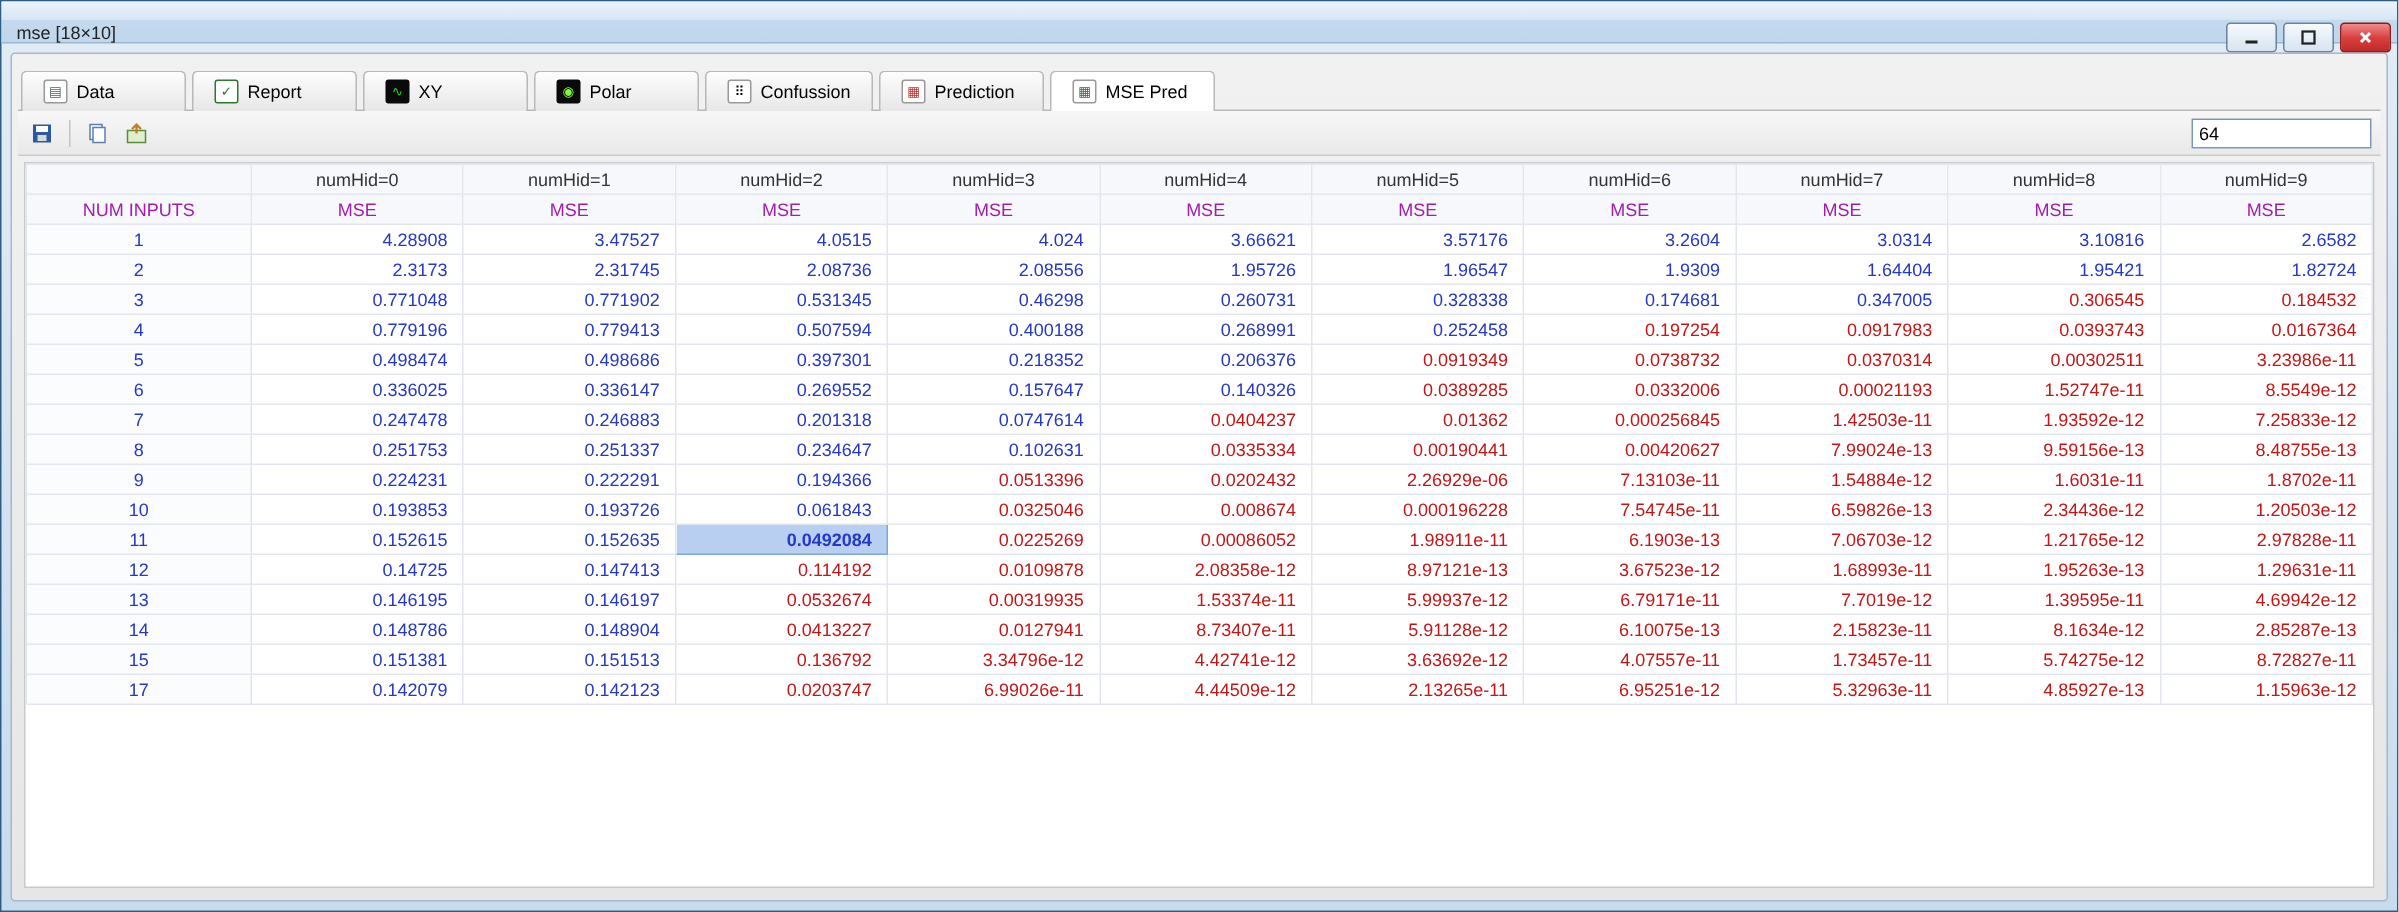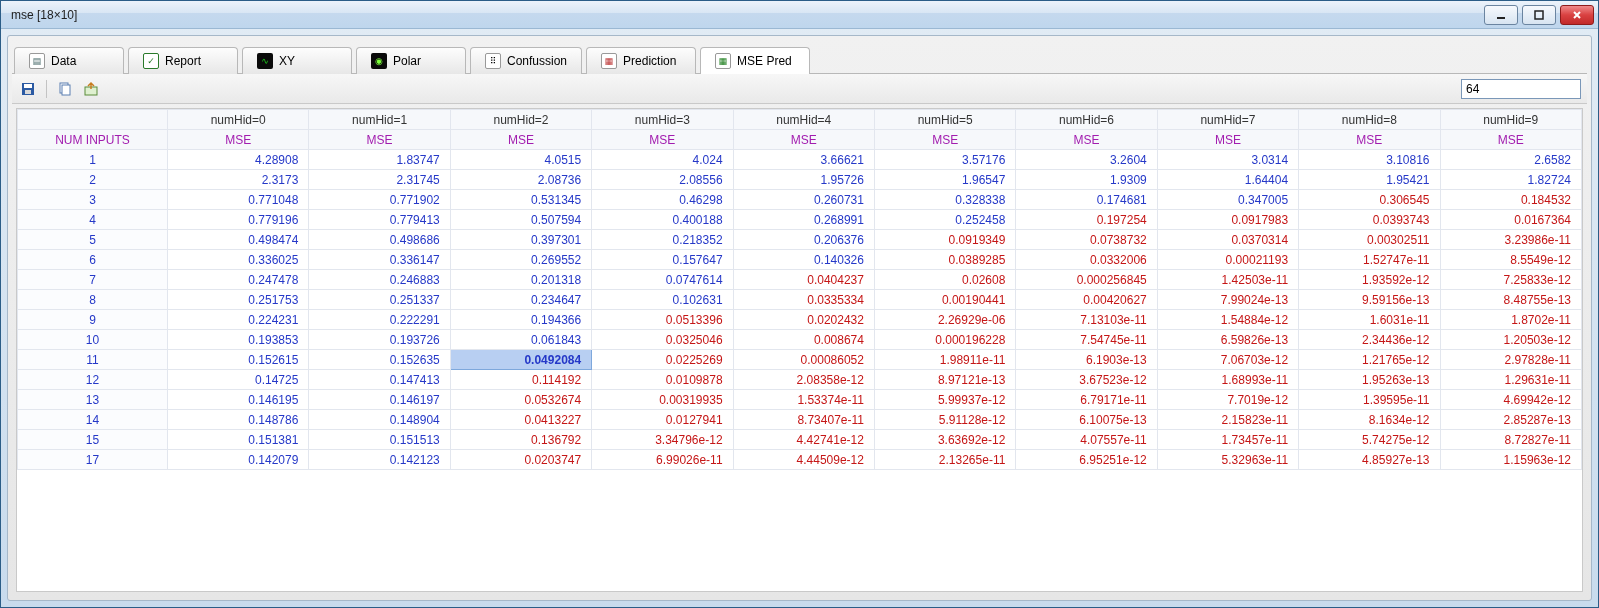--- a/index.html
+++ b/index.html
@@ -6,22 +6,22 @@
     html, body { height: 100%; overflow: hidden; }
     body { background: #e8e8e8; }
 
     .window-frame {
       width: 1599px; height: 608px;
       display: flex; flex-direction: column;
       border: 1px solid #2b5d87;
       background: linear-gradient(to bottom, #e2ecf5, #c8dbed);
     }
     .titlebar {
-      height: 28px; display: flex; align-items: center; justify-content: space-between;
-      padding: 0 4px 0 10px;
+      height: 28px; display: flex; align-items: flex-start; justify-content: space-between;
+      padding: 14px 4px 0 10px;
       background: linear-gradient(to bottom, #ecf3fb 0%, #d8e6f4 45%, #c5d9ee 46%, #bfd6ed 100%);
       border-bottom: 1px solid #9bb8d3;
     }
     .titlebar-title { font-size: 12px; color: #222; }
     .win-buttons { display: flex; gap: 4px; }
     .win-btn {
       width: 34px; height: 20px; border: 1px solid #6a84a0; border-radius: 3px;
       display: flex; align-items: center; justify-content: center;
       background: linear-gradient(to bottom,#f6f9fd,#d7e4f1);
       cursor: pointer;
@@ -194,21 +194,21 @@
               <th>MSE</th>
               <th>MSE</th>
               <th>MSE</th>
               <th>MSE</th>
             </tr>
         </thead>
         <tbody id="gridbody">
             <tr>
               <td class="rowhdr">1</td>
               <td class="val c-blue">4.28908</td>
-              <td class="val c-blue">1.83747</td>
+              <td class="val c-blue">3.47527</td>
               <td class="val c-blue">4.0515</td>
               <td class="val c-blue">4.024</td>
               <td class="val c-blue">3.66621</td>
               <td class="val c-blue">3.57176</td>
               <td class="val c-blue">3.2604</td>
               <td class="val c-blue">3.0314</td>
               <td class="val c-blue">3.10816</td>
               <td class="val c-blue">2.6582</td>
             </tr>
             <tr>
@@ -276,21 +276,21 @@
               <td class="val c-red">1.52747e-11</td>
               <td class="val c-red">8.5549e-12</td>
             </tr>
             <tr>
               <td class="rowhdr">7</td>
               <td class="val c-blue">0.247478</td>
               <td class="val c-blue">0.246883</td>
               <td class="val c-blue">0.201318</td>
               <td class="val c-blue">0.0747614</td>
               <td class="val c-red">0.0404237</td>
-              <td class="val c-red">0.02608</td>
+              <td class="val c-red">0.01362</td>
               <td class="val c-red">0.000256845</td>
               <td class="val c-red">1.42503e-11</td>
               <td class="val c-red">1.93592e-12</td>
               <td class="val c-red">7.25833e-12</td>
             </tr>
             <tr>
               <td class="rowhdr">8</td>
               <td class="val c-blue">0.251753</td>
               <td class="val c-blue">0.251337</td>
               <td class="val c-blue">0.234647</td>

